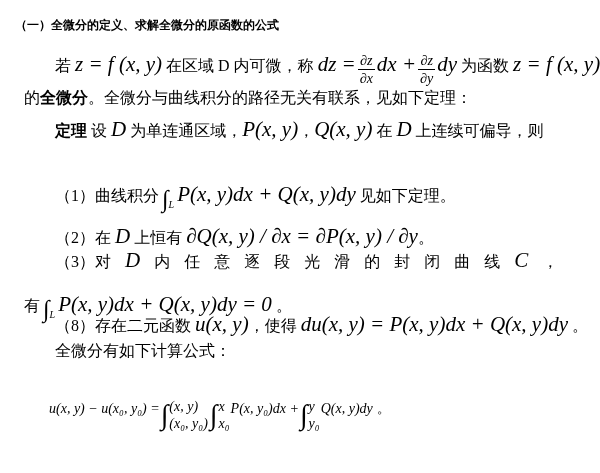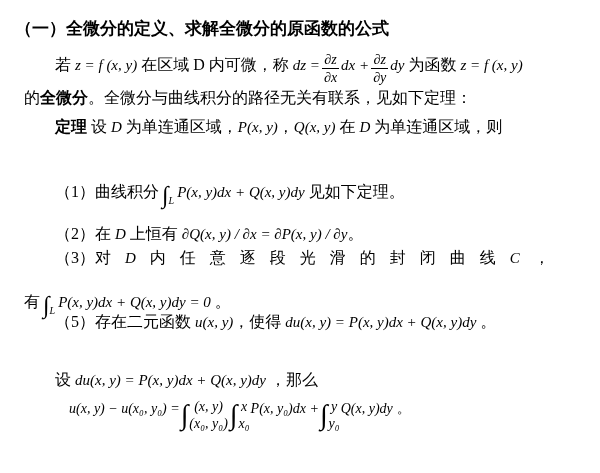--- a/index.html
+++ b/index.html
@@ -10,21 +10,21 @@
   }
   .page {
     position: relative;
     width: 600px; height: 473px;
     color: #000;
     font-family: "Liberation Serif", "DejaVu Serif", serif;
     font-size: 16px;
   }
   .line { position: absolute; white-space: nowrap; }
   .bold { font-weight: bold; }
-  .m { font-style: italic; font-family: "Liberation Serif", "DejaVu Serif", serif; font-size: 15px; }
+  .m { font-style: italic; font-family: "Liberation Serif", "DejaVu Serif", serif; font-size: 21px; }
   .gap-l { margin-left: 4px; }
   .gap-r { margin-right: 4px; }
 
   
   .frac {
     display: inline-block;
     vertical-align: -12px;
     text-align: center;
     line-height: 1.1;
     margin: 0 2px;
@@ -34,67 +34,67 @@
 
   
   .isym { font-size: 24px; font-style: normal; vertical-align: -6px; line-height: 1; margin-left: 3px; }
   .sublim { font-size: 10px; font-style: italic; vertical-align: -7px; margin: 0 3px 0 0; }
 
   
   .bint { display: inline-flex; align-items: center; vertical-align: -11px; margin: 0 1px; }
   .bint-sym { font-size: 28px; line-height: 0.95; font-style: normal; }
   .bint-lims {
     display: inline-flex; flex-direction: column; justify-content: space-between;
-    height: 31px; font-size: 9px; line-height: 1; margin-left: 1px; text-align: center;
+    height: 31px; font-size: 9px; line-height: 1; margin-left: 1px;
   }
 
   
-  .l1  { left: 15px; top: 17px;  font-size: 17px; }
+  .l1  { left: 15px; top: 17px;  font-size: 12px; }
   .l2  { left: 55px; top: 52px;  }
   .l3  { left: 24px; top: 88px; text-align: right;  }
   .l4  { left: 55px; top: 117px; }
   .l5  { left: 24px; top: 147px; }
   .l6  { left: 55px; top: 182px; }
   .l7  { left: 55px; top: 216px; margin-top: 8px; }
   .l8  { left: 55px; top: 248px; }
   .l9  { left: 24px; top: 280px; margin-top: 12px; }
   .l10 { left: 55px; top: 312px; }
   .l11 { left: 55px; top: 341px; }
   .l12 { left: 55px; top: 370px; }
-  .l13 { left: 69px; top: 400px; font-size: 14px; }
+  .l13 { left: 49px; top: 400px; font-size: 14px; }
   .l13 .m { font-size: 14px; }
 
   .spread { letter-spacing: 14px; text-align: center; }
 </style>
 </head>
 <body>
 
 <div class="page">
 
   <div class="line l1 bold">（一）全微分的定义、求解全微分的原函数的公式</div>
 
   <div class="line l2"><span>若</span><span class="m gap-l gap-r">z = f (x, y)</span><span>在区域 D 内可微，称</span><span class="m gap-l">dz =</span><span class="frac"><span class="num m">∂z</span><span class="den m">∂x</span></span><span class="m">dx +</span><span class="frac"><span class="num m">∂z</span><span class="den m">∂y</span></span><span class="m gap-r">dy</span><span>为函数</span><span class="m gap-l">z = f (x, y)</span></div>
 
   <div class="line l3"><span>的</span><span class="bold">全微分</span><span>。全微分与曲线积分的路径无关有联系，见如下定理：</span></div>
 
-  <div class="line l4"><span class="bold gap-r">定理</span><span>设</span><span class="m gap-l gap-r">D</span><span>为单连通区域，</span><span class="m">P(x, y)</span><span>，</span><span class="m gap-r">Q(x, y)</span><span>在</span><span class="m gap-l gap-r">D</span><span>为单连通区域，则</span></div>
+  <div class="line l4"><span class="bold gap-r">定理</span><span>设</span><span class="m gap-l gap-r">D</span><span>为单连通区域，</span><span class="m">P(x, y)</span><span>，</span><span class="m gap-r">Q(x, y)</span><span>在</span><span class="m gap-l gap-r">D</span><span>上连续可偏导，则</span></div>
 
 
   <div class="line l6"><span>（1）曲线积分</span><span class="isym">∫</span><span class="sublim">L</span><span class="m gap-r">P(x, y)dx + Q(x, y)dy</span><span>见如下定理。</span></div>
 
   <div class="line l7"><span>（2）在</span><span class="m gap-l gap-r">D</span><span>上恒有</span><span class="m gap-l">∂Q(x, y) / ∂x = ∂P(x, y) / ∂y</span><span>。</span></div>
 
   <div class="line l8"><span>（3）</span><span class="spread"><span>对</span><span class="m">D</span><span>内任意逐段光滑的封闭曲线</span><span class="m">C</span><span>，</span></span></div>
 
   <div class="line l9"><span>有</span><span class="isym">∫</span><span class="sublim">L</span><span class="m gap-r">P(x, y)dx + Q(x, y)dy = 0</span><span>。</span></div>
 
-  <div class="line l10"><span>（5）存在二元函数</span><span class="m gap-l">u(x, y)</span><span>，使得</span><span class="m gap-l gap-r">du(x, y) = P(x, y)dx + Q(x, y)dy</span><span>。</span></div>
+  <div class="line l10"><span>（8）存在二元函数</span><span class="m gap-l">u(x, y)</span><span>，使得</span><span class="m gap-l gap-r">du(x, y) = P(x, y)dx + Q(x, y)dy</span><span>。</span></div>
 
+  <div class="line l11">全微分有如下计算公式：</div>
 
-  <div class="line l12"><span>设</span><span class="m gap-l gap-r">du(x, y) = P(x, y)dx + Q(x, y)dy</span><span>，那么</span></div>
 
   <div class="line l13"><span class="m">u(x, y) − u(x₀, y₀) =</span><span class="bint">
         <span class="bint-sym">∫</span>
         <span class="bint-lims">
           <span class="m">(x, y)</span>
           <span class="m">(x₀, y₀)</span>
         </span>
       </span><span class="bint">
         <span class="bint-sym">∫</span>
         <span class="bint-lims">

